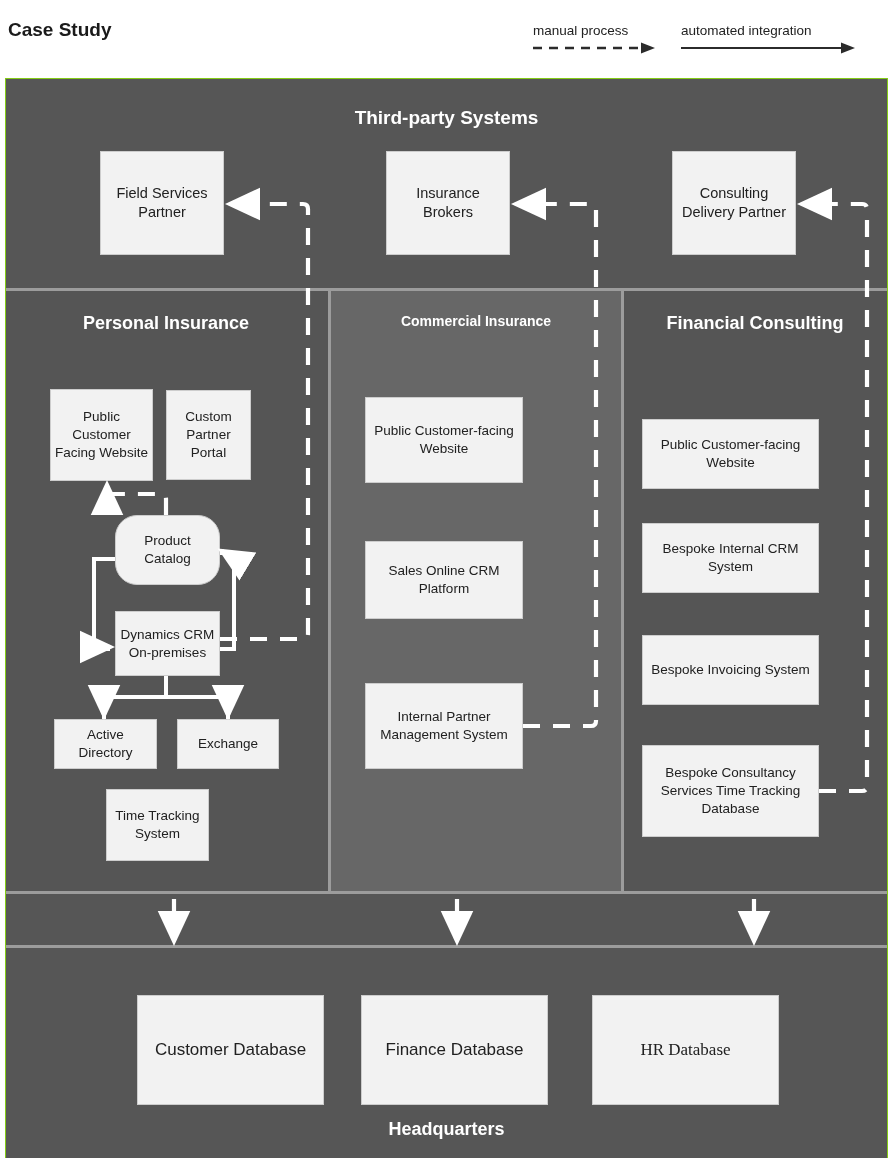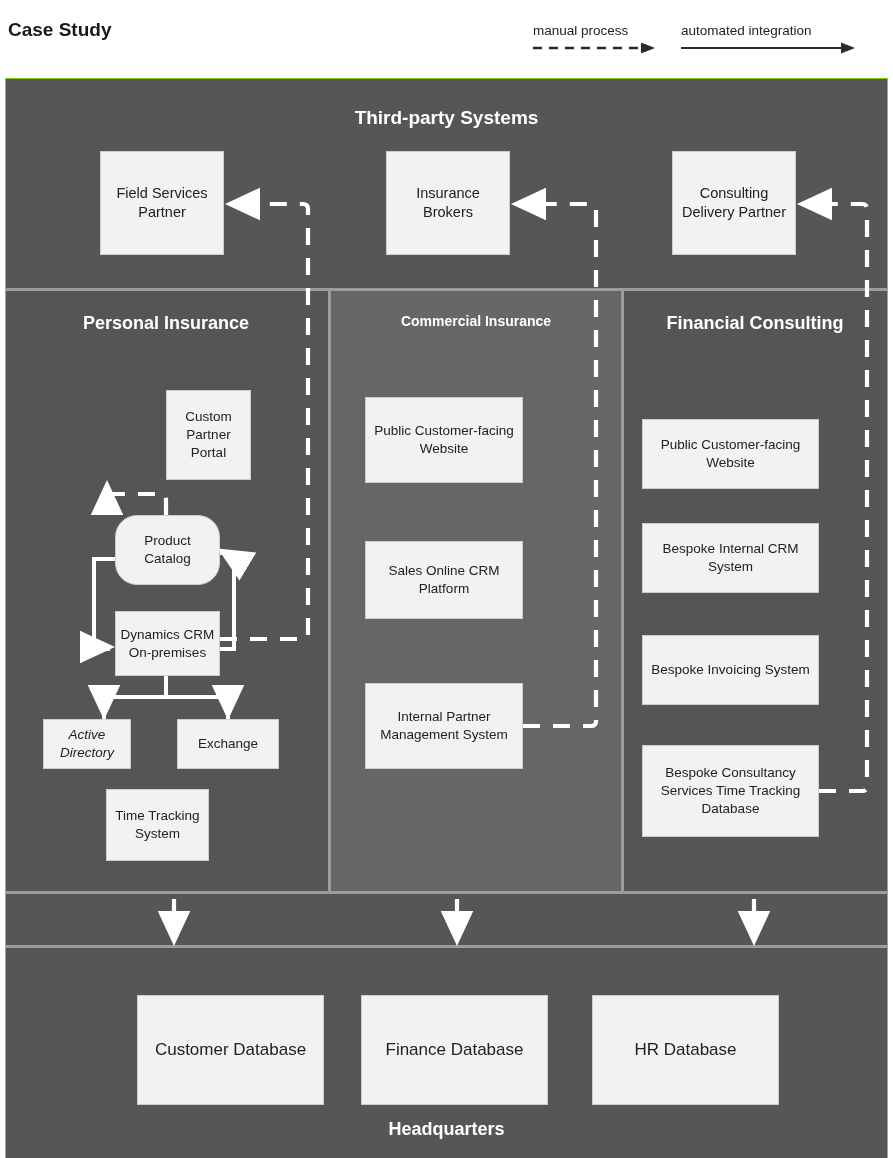--- a/index.html
+++ b/index.html
@@ -100,39 +100,40 @@
 
         <path d="M 160 597 L 160 618"></path>
         <path d="M 98 640 L 98 622 Q 98 618 103 618 L 217 618 Q 222 618 222 622 L 222 640"></path>
       </g>
     </svg>
 
     <div class="node n-md" style="left:94px;top:72px;width:124px;height:104px;">Field Services Partner</div>
     <div class="node n-md" style="left:380px;top:72px;width:124px;height:104px;">Insurance Brokers</div>
     <div class="node n-md" style="left:666px;top:72px;width:124px;height:104px;">Consulting Delivery Partner</div>
 
+    <div class="node n-sm" style="left:44px;top:310px;width:103px;height:92px;">Public Customer Facing Website</div>
     <div class="node n-sm" style="left:160px;top:311px;width:85px;height:90px;">Custom Partner Portal</div>
     <div class="node n-sm" style="left:109px;top:436px;width:105px;height:70px;border-radius:22px;">Product Catalog</div>
     <div class="node n-sm" style="left:109px;top:532px;width:105px;height:65px;">Dynamics CRM On-premises</div>
-    <div class="node n-sm" style="left:37px;top:640px;width:88px;height:50px;font-style:italic;">Active Directory</div>
+    <div class="node n-sm" style="left:48px;top:640px;width:103px;height:50px;">Active Directory</div>
     <div class="node n-sm" style="left:171px;top:640px;width:102px;height:50px;">Exchange</div>
     <div class="node n-sm" style="left:100px;top:710px;width:103px;height:72px;">Time Tracking System</div>
 
     <div class="node n-sm" style="left:359px;top:318px;width:158px;height:86px;">Public Customer-facing Website</div>
     <div class="node n-sm" style="left:359px;top:462px;width:158px;height:78px;">Sales Online CRM Platform</div>
     <div class="node n-sm" style="left:359px;top:604px;width:158px;height:86px;">Internal Partner Management System</div>
 
     <div class="node n-sm" style="left:636px;top:340px;width:177px;height:70px;">Public Customer-facing Website</div>
     <div class="node n-sm" style="left:636px;top:444px;width:177px;height:70px;">Bespoke Internal CRM System</div>
     <div class="node n-sm" style="left:636px;top:556px;width:177px;height:70px;">Bespoke Invoicing System</div>
     <div class="node n-sm" style="left:636px;top:666px;width:177px;height:92px;">Bespoke Consultancy Services Time Tracking Database</div>
 
     <div class="node n-lg" style="left:131px;top:916px;width:187px;height:110px;">Customer Database</div>
     <div class="node n-lg" style="left:355px;top:916px;width:187px;height:110px;">Finance Database</div>
-    <div class="node n-lg" style="left:586px;top:916px;width:187px;height:110px;">HR Database</div>
+    <div class="node n-lg" style="left:586px;top:916px;width:187px;height:110px;font-family:Liberation Serif, serif;">HR Database</div>
 
     <svg id="wires">
       <defs>
         <marker id="ah" markerWidth="9" markerHeight="9" refX="7.2" refY="4.5" orient="auto" markerUnits="strokeWidth">
           <polygon points="0,0.6 8.4,4.5 0,8.4" fill="#ffffff"></polygon>
         </marker>
       </defs>
 
       <g stroke="#ffffff" fill="none" stroke-width="4.2" stroke-dasharray="17,13">
 

